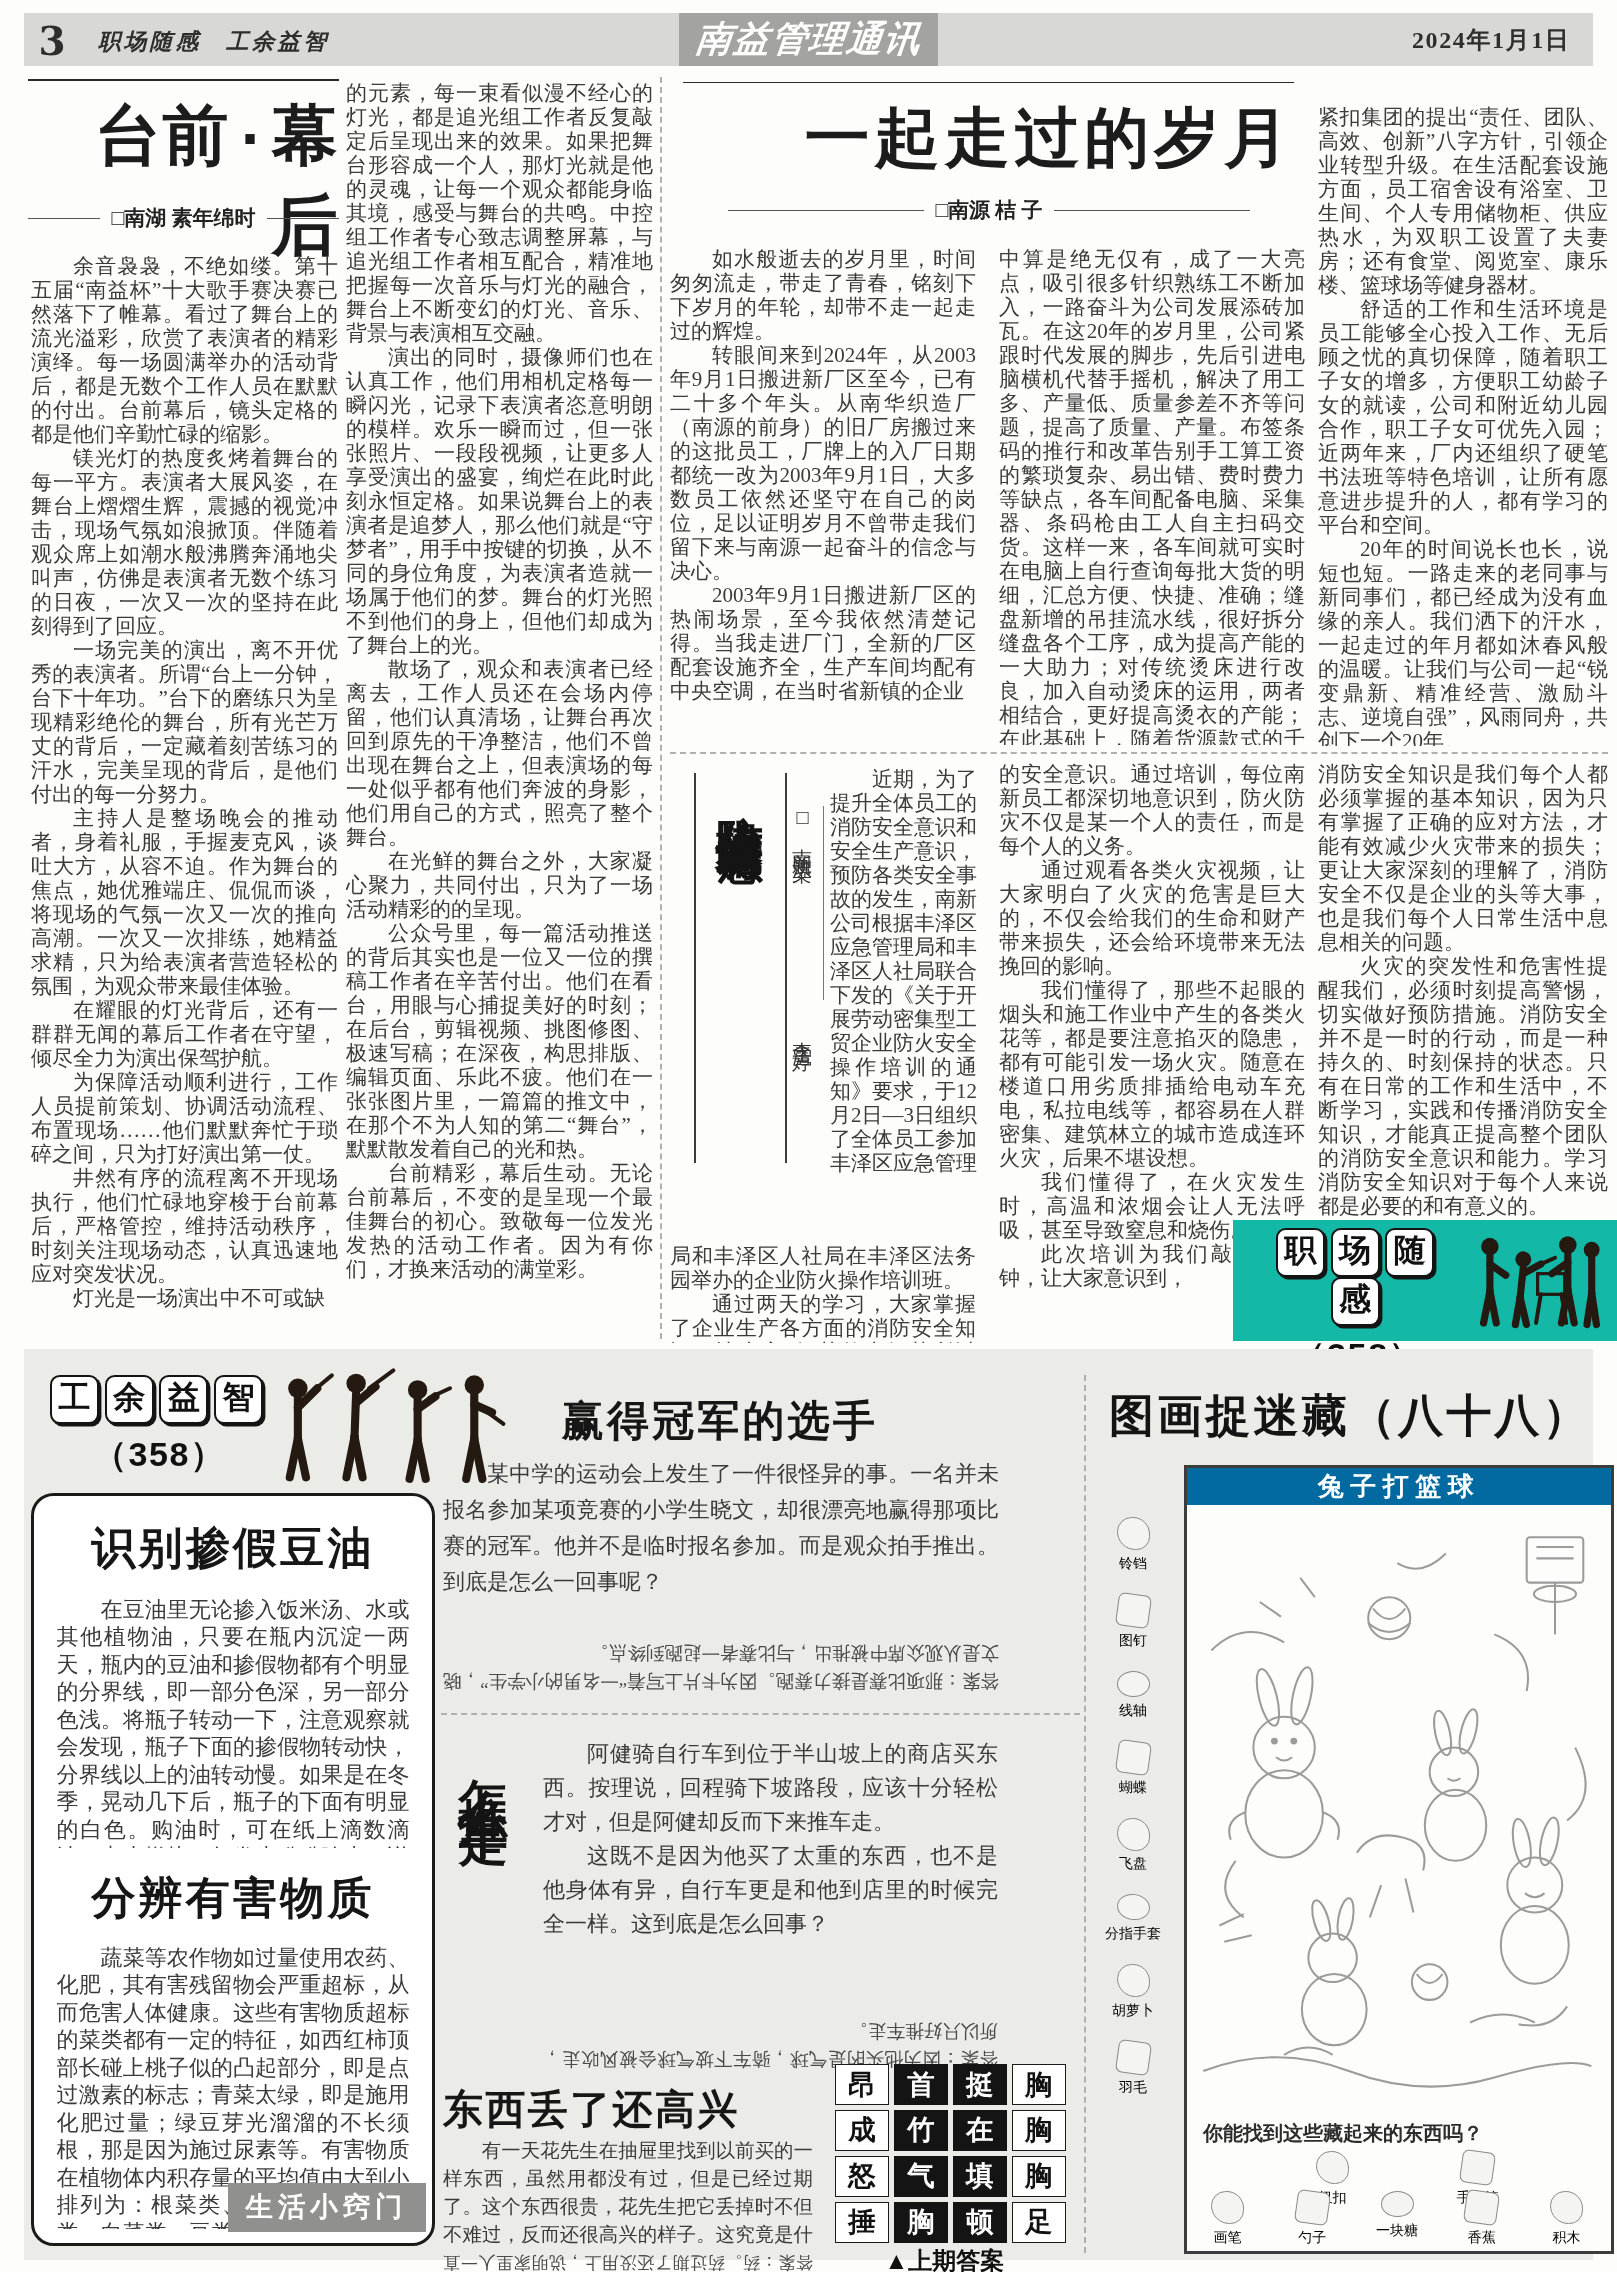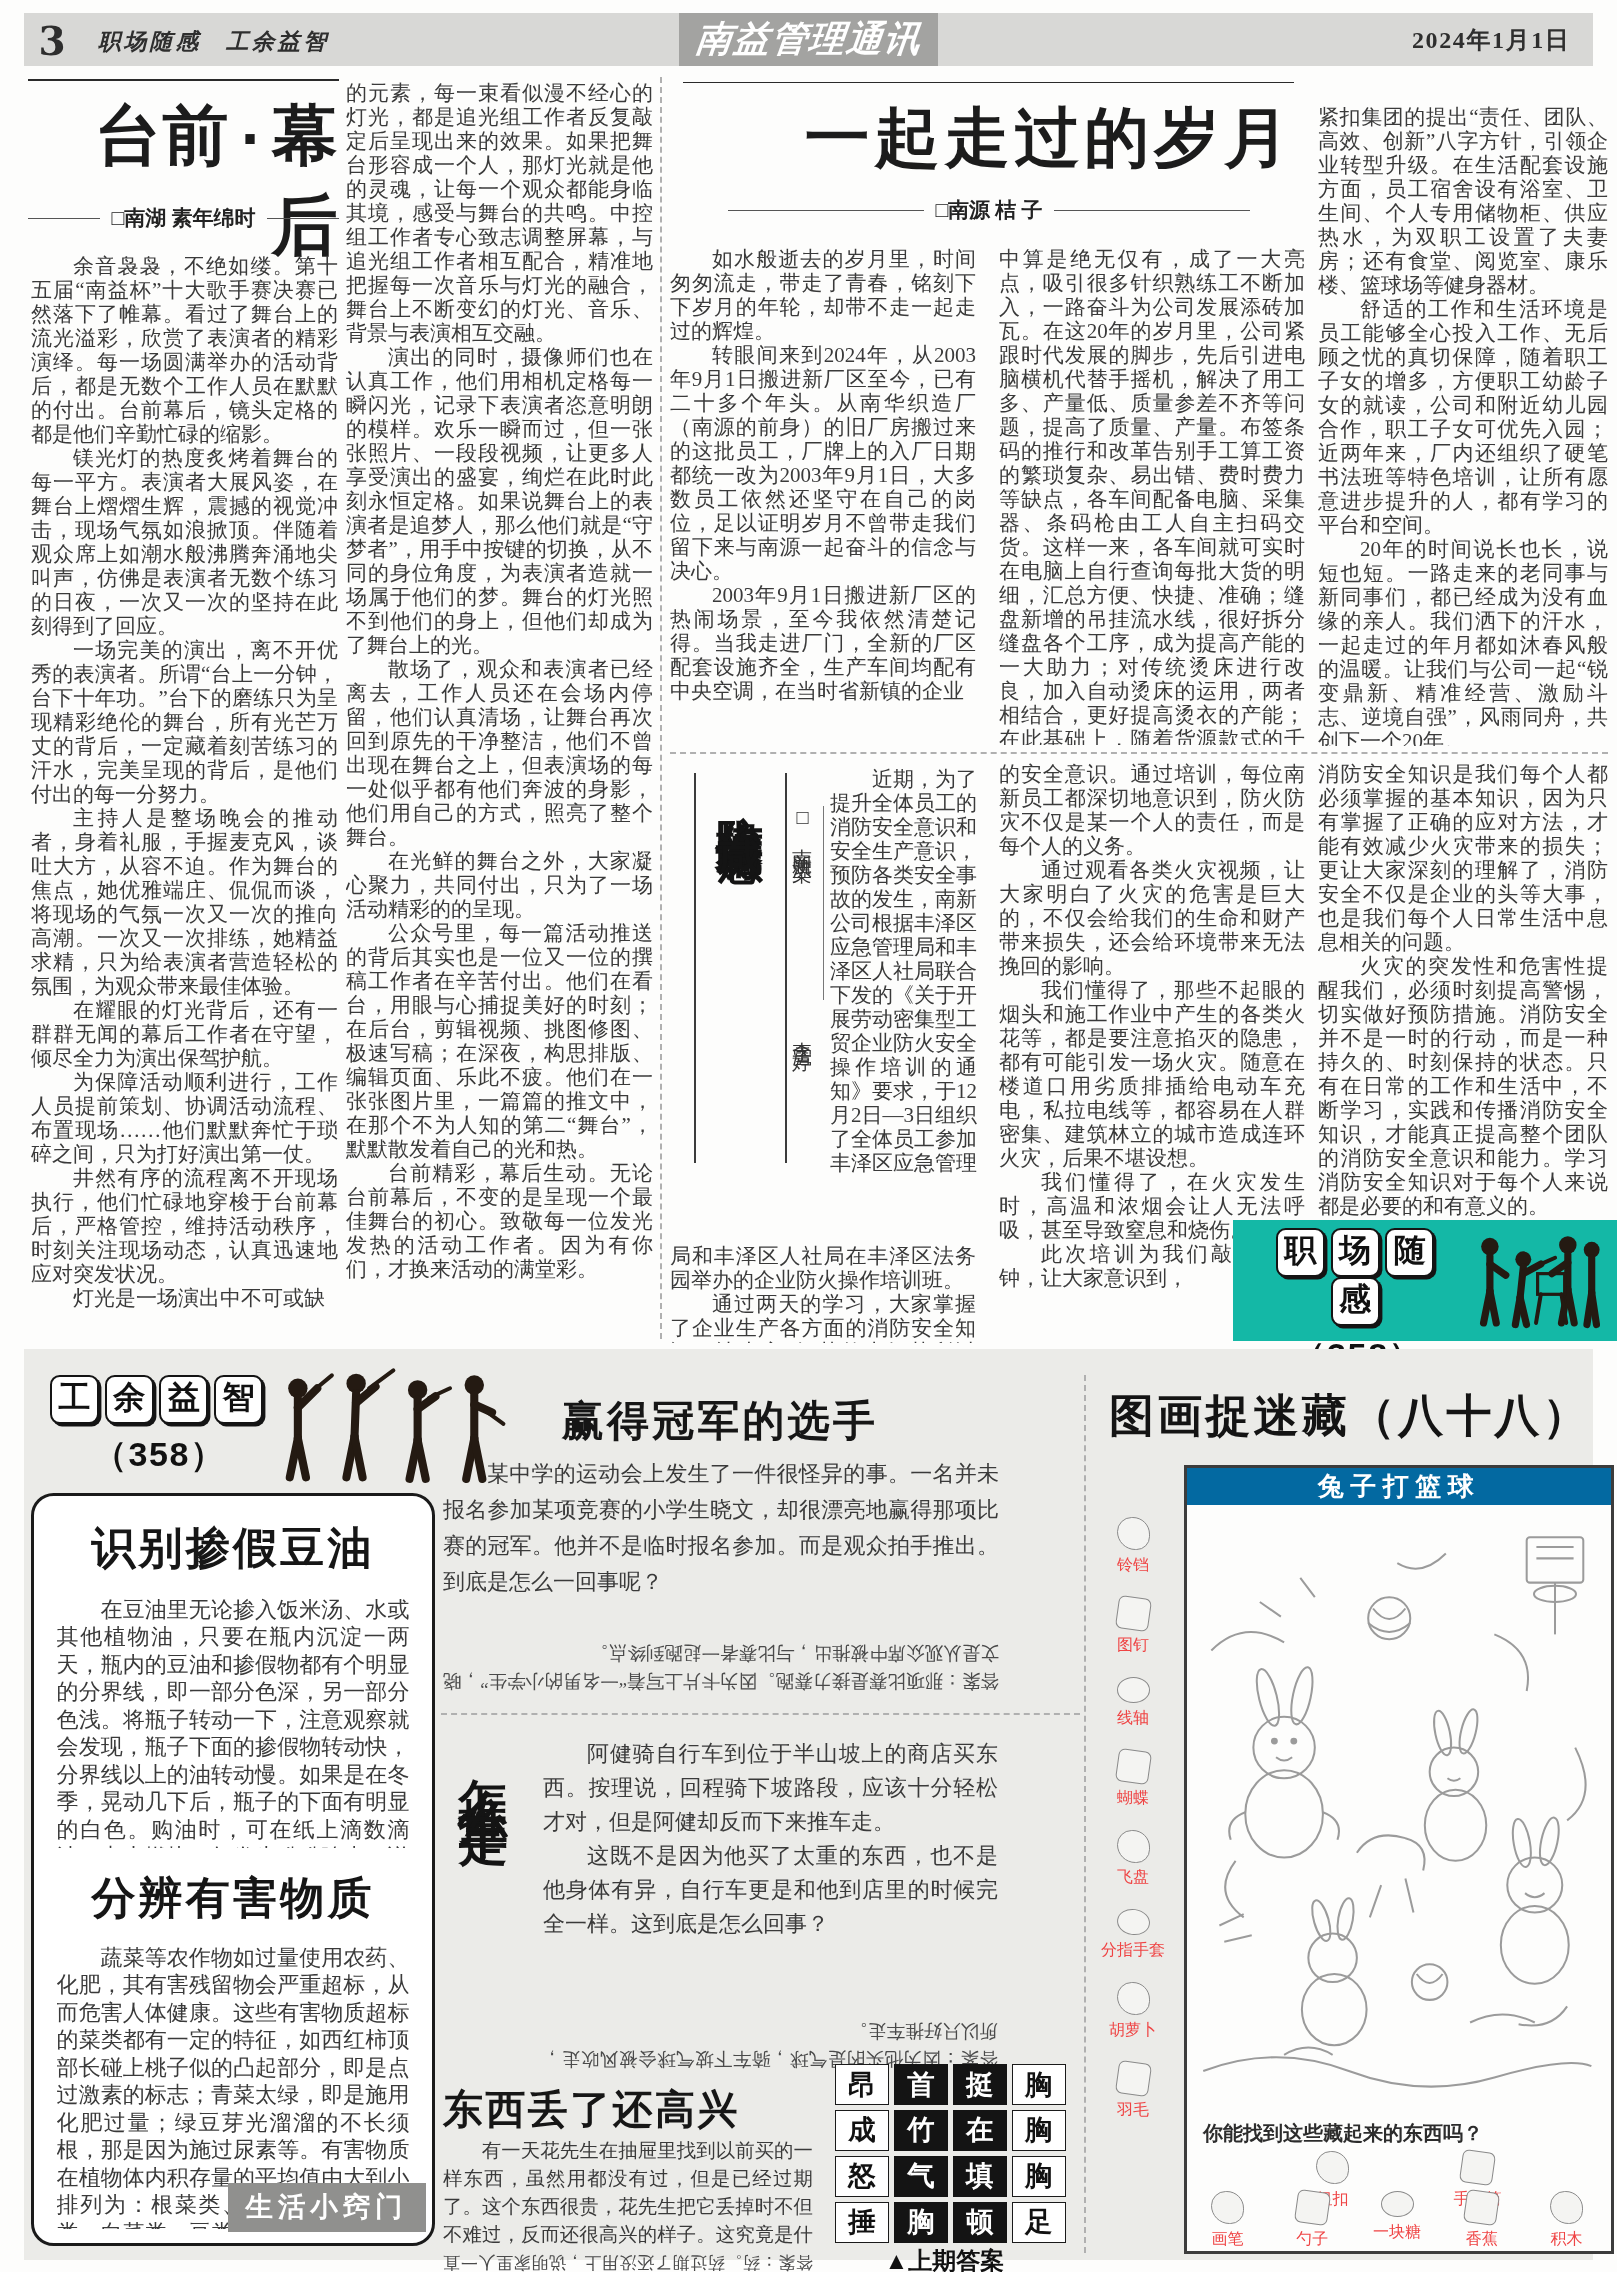--- a/index.html
+++ b/index.html
@@ -52,21 +52,21 @@
   .gcell{width:52px;height:39px;display:flex;align-items:center;justify-content:center;
          font-size:27.5px;font-weight:bold;background:#fff;border:1.6px solid #1a1a1a;color:#111;}
   .gcell.dark{background:#141414;color:#fff;border-color:#141414;}
   .glabel{font-size:24px;font-weight:bold;text-align:center;color:#111;}
   
   .hptitle{font-size:45px;font-weight:bold;text-align:center;letter-spacing:3.2px;color:#141414;}
   .picbox{background:#fdfdfc;border:3.2px solid #3c3c3c;}
   .pichead{background:#0369a1;color:#fff;font-size:26px;font-weight:bold;letter-spacing:6.5px;
            text-align:center;line-height:37px;height:37px;}
   .question{font-size:20px;font-weight:bold;color:#2c2c2c;}
-  .pitem{width:100%;text-align:center;font-size:16px;color:#ef4444;margin-bottom:21px;}
+  .pitem{width:100%;text-align:center;font-size:14px;color:#000000;margin-bottom:21px;}
   .pitem::before{content:"";display:block;width:31px;height:31px;border:1.6px solid #8a8a8a;
                  border-radius:46% 54% 42% 58%;margin:0 auto 4.9px;background:#f4f4f2;}
   .pitem:nth-child(2n)::before{border-radius:6.5px;transform:rotate(8deg);}
   .pitem:nth-child(3n)::before{border-radius:50%;height:24px;}
   .itemsrow{display:flex;justify-content:space-between;}
   .itemsrow .pitem{margin-bottom:0;width:auto;min-width:65px;}
 </style>
 </head>
 <body>
 

